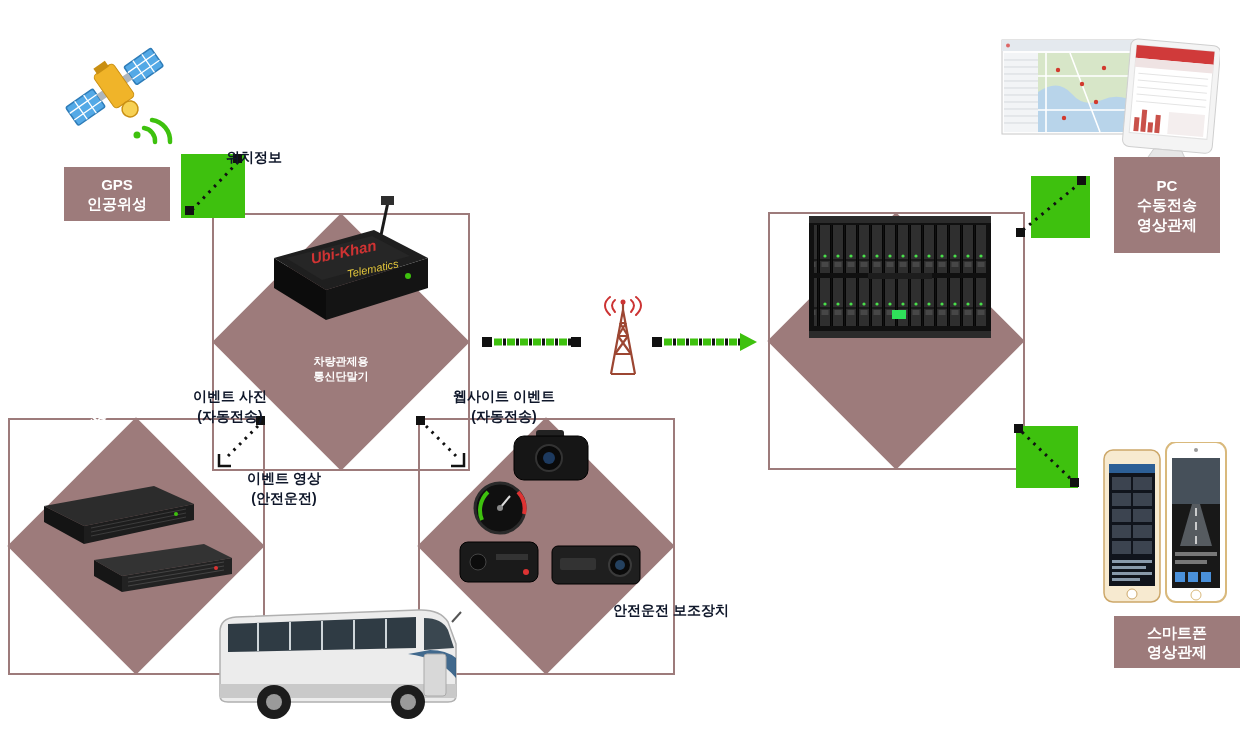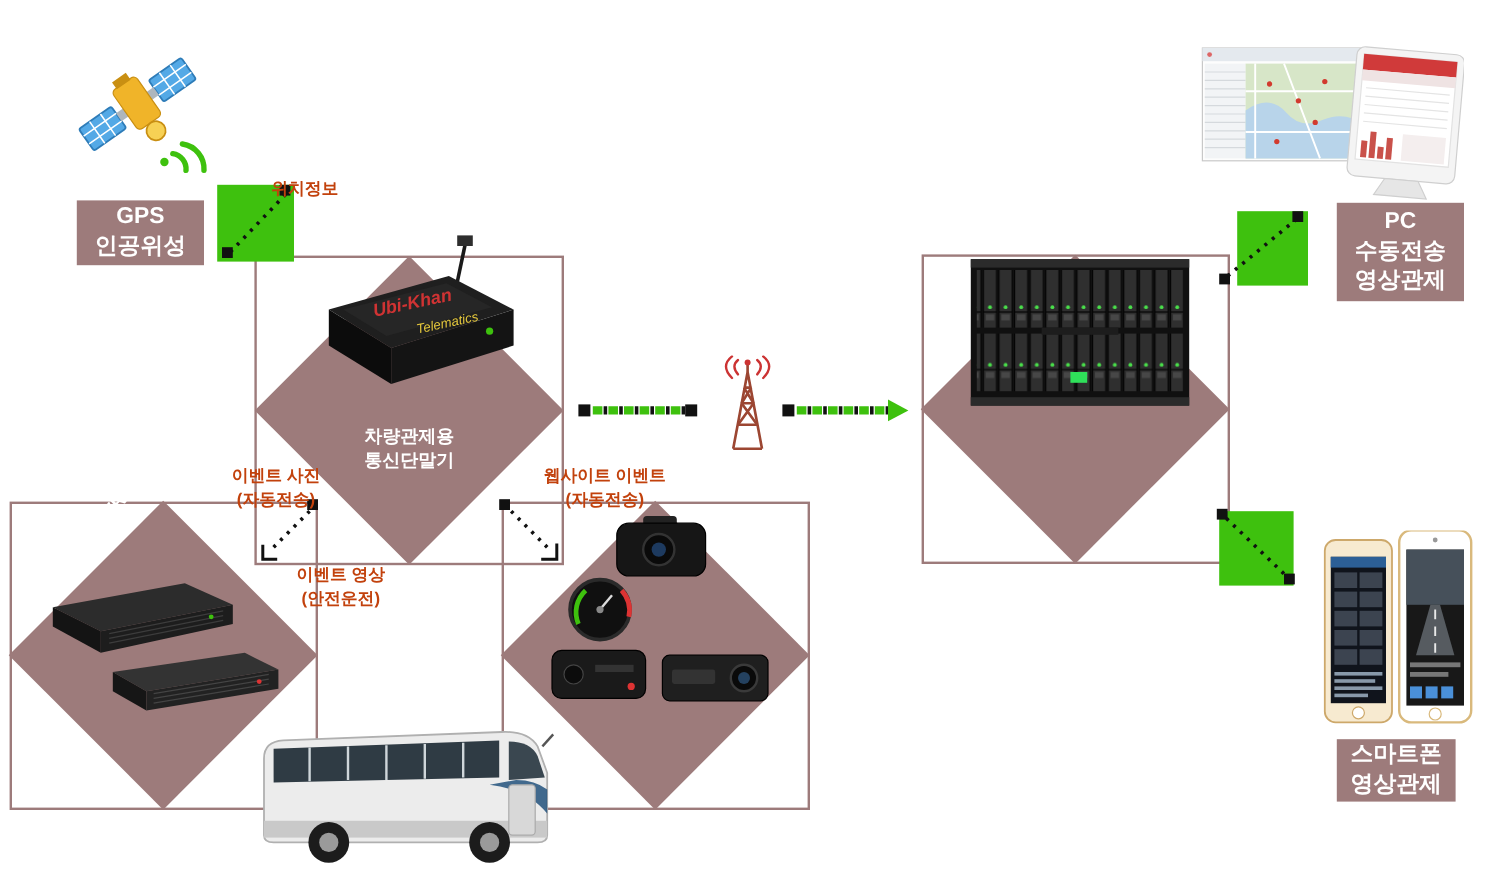--- a/index.html
+++ b/index.html
@@ -1,25 +1,25 @@
 <!DOCTYPE html>
 <html><head>
 <meta charset="utf-8">
 <style>
   *{margin:0;padding:0;box-sizing:border-box}
   html,body{width:1240px;height:737px;background:#fff;font-family:"Liberation Sans",sans-serif;overflow:hidden}
   #canvas{position:relative;width:1240px;height:737px;background:#fff}
   .abs{position:absolute}
   .outline{border:2px solid #9d7b7b}
   .diamond{background:#9d7b7b;transform:rotate(45deg)}
-  .label-box{background:#9d7b7b;color:#fff;font-weight:bold;font-size:19px;line-height:1.3;
+  .label-box{background:#9d7b7b;color:#fff;font-weight:bold;font-size:15px;line-height:1.3;
              display:flex;flex-direction:column;align-items:center;justify-content:center;text-align:center}
-  .dtext{color:#fff;font-weight:bold;font-size:15px;line-height:1.35;text-align:center}
+  .dtext{color:#fff;font-weight:bold;font-size:11px;line-height:1.35;text-align:center}
   .green-sq{background:#3ec10e}
-  .note{color:#c2410c;font-weight:bold;font-size:14px;line-height:1.45;text-align:center;white-space:nowrap}
+  .note{color:#0f172a;font-weight:bold;font-size:14px;line-height:1.45;text-align:center;white-space:nowrap}
   #overlay{left:0;top:0;pointer-events:none}
   #overlay .dot{stroke:#111;stroke-width:3;stroke-dasharray:2.5 5.5;fill:none}
   #overlay .corner{stroke:#111;stroke-width:2.5;fill:none}
   #overlay rect.cap{fill:#111}
   #overlay .greendash{stroke:#3ec10e;stroke-width:7;stroke-dasharray:8 5;fill:none}
   #overlay .blackdot{stroke:#111;stroke-width:7;stroke-dasharray:3 10;stroke-dashoffset:-9;fill:none}
   .rot-text{transform-origin:0 50%;transform:rotate(-45deg)}
 </style>
 </head>
 <body>
@@ -302,39 +302,40 @@
       <rect class="cap" x="1014" y="424" width="9" height="9"></rect>
       <line class="dot" x1="1022" y1="432" x2="1074" y2="482"></line>
       <rect class="cap" x="1070" y="478" width="9" height="9"></rect>
     </g>
   </svg>
 
   <div class="abs label-box" style="left:64px;top:167px;width:106px;height:54px">
     <div>GPS</div>
     <div>인공위성</div>
   </div>
-  <div class="abs label-box" style="left:1114px;top:169px;width:106px;height:82px">
+  <div class="abs label-box" style="left:1114px;top:157px;width:106px;height:96px">
     <div>PC</div>
     <div>수동전송</div>
     <div>영상관제</div>
   </div>
-  <div class="abs label-box" style="left:1114px;top:616px;width:99px;height:52px">
+  <div class="abs label-box" style="left:1114px;top:616px;width:126px;height:52px">
     <div>스마트폰</div>
     <div>영상관제</div>
   </div>
 
   <div class="abs note" style="left:226px;top:147px;text-align:left">위치정보</div>
   <div class="abs note" style="left:182px;top:386px;width:96px">
     <div>이벤트 사진</div>
     <div>(자동전송)</div>
   </div>
   <div class="abs note" style="left:242px;top:468px;width:84px">
     <div>이벤트 영상</div>
     <div>(안전운전)</div>
   </div>
   <div class="abs note" style="left:444px;top:386px;width:120px">
     <div>웹사이트 이벤트</div>
     <div>(자동전송)</div>
   </div>
   <div class="abs note" style="left:570px;top:600px;width:202px">
+    <div>안전운전 보조장치</div>
   </div>
 
 </div>
 
 </body></html>

